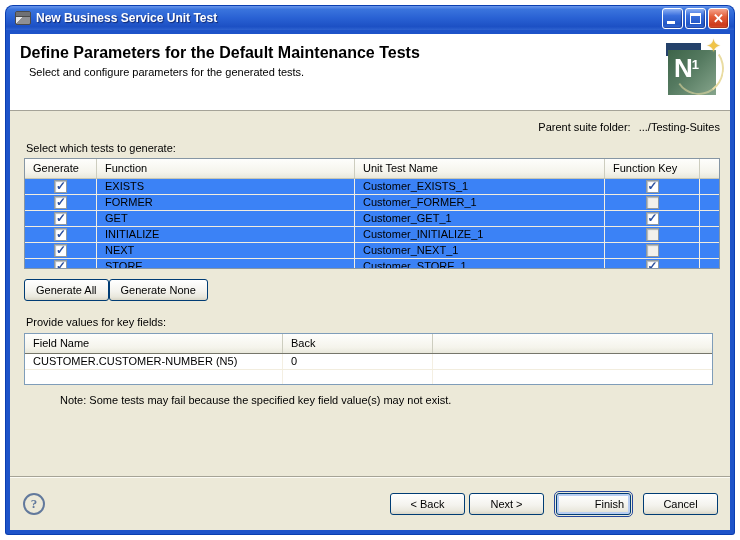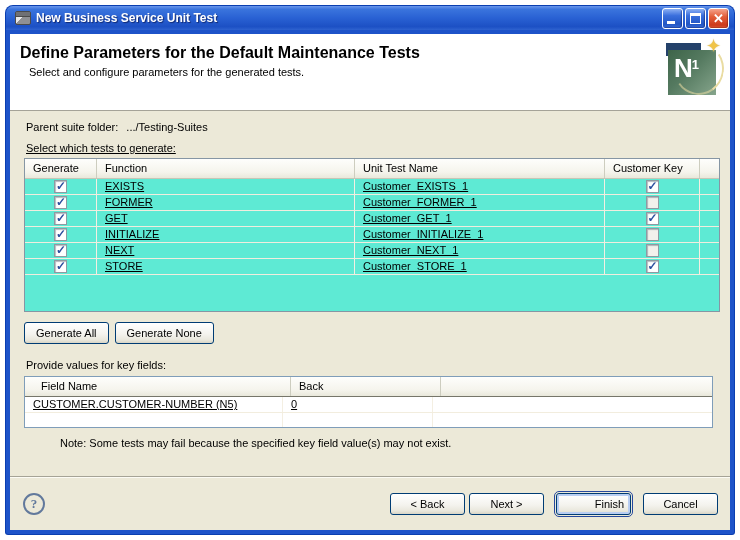--- a/index.html
+++ b/index.html
@@ -87,69 +87,69 @@
     border-right-color:#e9dca2; border-bottom-color:rgba(233,220,162,.55);
     transform:rotate(10deg);
   }
   .n1-star {
     position:absolute; top:-4px; right:3px; color:#f0c447; font-size:18px;
     text-shadow:0 0 3px #fff7d8, 0 0 1px #a87c10;
   }
 
   
   .content { padding:8px 10px 0 14px; }
-  .suite-line { margin:2px 0 9px 2px; }
+  .suite-line { margin:2px 0 9px 2px;text-align:right; }
   .suite-line .val { margin-left:8px; }
-  .select-label { margin:4px 0 4px 2px;text-decoration:underline; }
+  .select-label { margin:4px 0 4px 2px; }
 
   .tests-table {
-    height:154px; background:#5eead4; border:1px solid #8696a4; overflow:hidden;
+    height:111px; background:#3b82f6; border:1px solid #8696a4; overflow:hidden;
   }
   .t-head { display:flex; height:20px; align-items:center;
     background: linear-gradient(180deg,#fefefc 0%, #f5f4ec 70%, #e9e8db 100%);
     border-bottom:1px solid #c6c6b6;
   }
   .t-head .cell { height:100%; line-height:19px; padding-left:8px; border-right:1px solid #cdcdbf; }
   .t-row { display:flex; height:16px; align-items:center; border-bottom:1px solid #f2edde; }
-  .t-row .cell { height:100%; line-height:15px; padding-left:8px; border-right:1px solid #f4efe2;text-decoration:underline; }
+  .t-row .cell { height:100%; line-height:15px; padding-left:8px; border-right:1px solid #f4efe2; }
   .c1 { width:72px;  }
   .c2 { width:258px; }
   .c3 { width:250px; }
   .c4 { width:95px;  }
   .c5 { flex:1; border-right:none !important; }
   .cell.checkcell { display:flex; align-items:center; justify-content:center; padding-left:0 !important; }
 
   .xp-check {
     width:13px; height:13px; background:#f2f1ec;
     border:1px solid #8e9aa2;
     box-shadow: inset 1px 1px 1px rgba(120,130,140,.55);
     position:relative;
   }
   .xp-check.checked { background:#fff; }
   .xp-check.checked::after {
     content:"✓"; position:absolute; left:1px; top:-2px;
     color:#2b4f9e; font-weight:bold; font-size:12px;
   }
 
-  .gen-buttons { margin-top:10px; display:flex; gap:6px; }
+  .gen-buttons { margin-top:10px; display:flex; }
   .xp-btn {
     font-family:"Liberation Sans",sans-serif; font-size:11px; color:#000;
     height:22px; padding:0 11px;
     background: linear-gradient(180deg,#ffffff 0%, #f4f3ee 55%, #e9e7dc 85%, #d8d5c6 100%);
     border:1px solid #003c74; border-radius:3px;
     cursor:pointer;
   }
 
   .provide-label { margin:15px 0 5px 2px; }
 
   .key-table {
     height:52px; margin-right:7px;
     background:#fff; border:1px solid #7f9db9; overflow:hidden;
   }
-  .key-table .t-head { border-bottom:1px solid #76766a;padding-left:8px; }
+  .key-table .t-head { border-bottom:1px solid #76766a; }
   .k1 { width:258px; }
   .k2 { width:150px; }
   .k3 { flex:1; border-right:none !important; }
 
   .note { margin:9px 0 0 2px;padding-left:34px; }
 
   
   .footer {
     position:absolute; left:0; right:0; bottom:0; height:54px;
     border-top:1px solid #a5a396;
@@ -215,21 +215,21 @@
         <span>Parent suite folder:</span><span class="val">.../Testing-Suites</span>
       </div>
 
       <div class="select-label">Select which tests to generate:</div>
 
       <div class="tests-table">
         <div class="t-head">
           <span class="cell c1">Generate</span>
           <span class="cell c2">Function</span>
           <span class="cell c3">Unit Test Name</span>
-          <span class="cell c4">Customer Key</span>
+          <span class="cell c4">Function Key</span>
           <span class="cell c5"></span>
         </div>
 
         <div class="t-row">
           <span class="cell c1 checkcell">
               <span class="xp-check checked"></span>
             </span>
           <span class="cell c2">EXISTS</span>
           <span class="cell c3">Customer_EXISTS_1</span>
           <span class="cell c4 checkcell">

